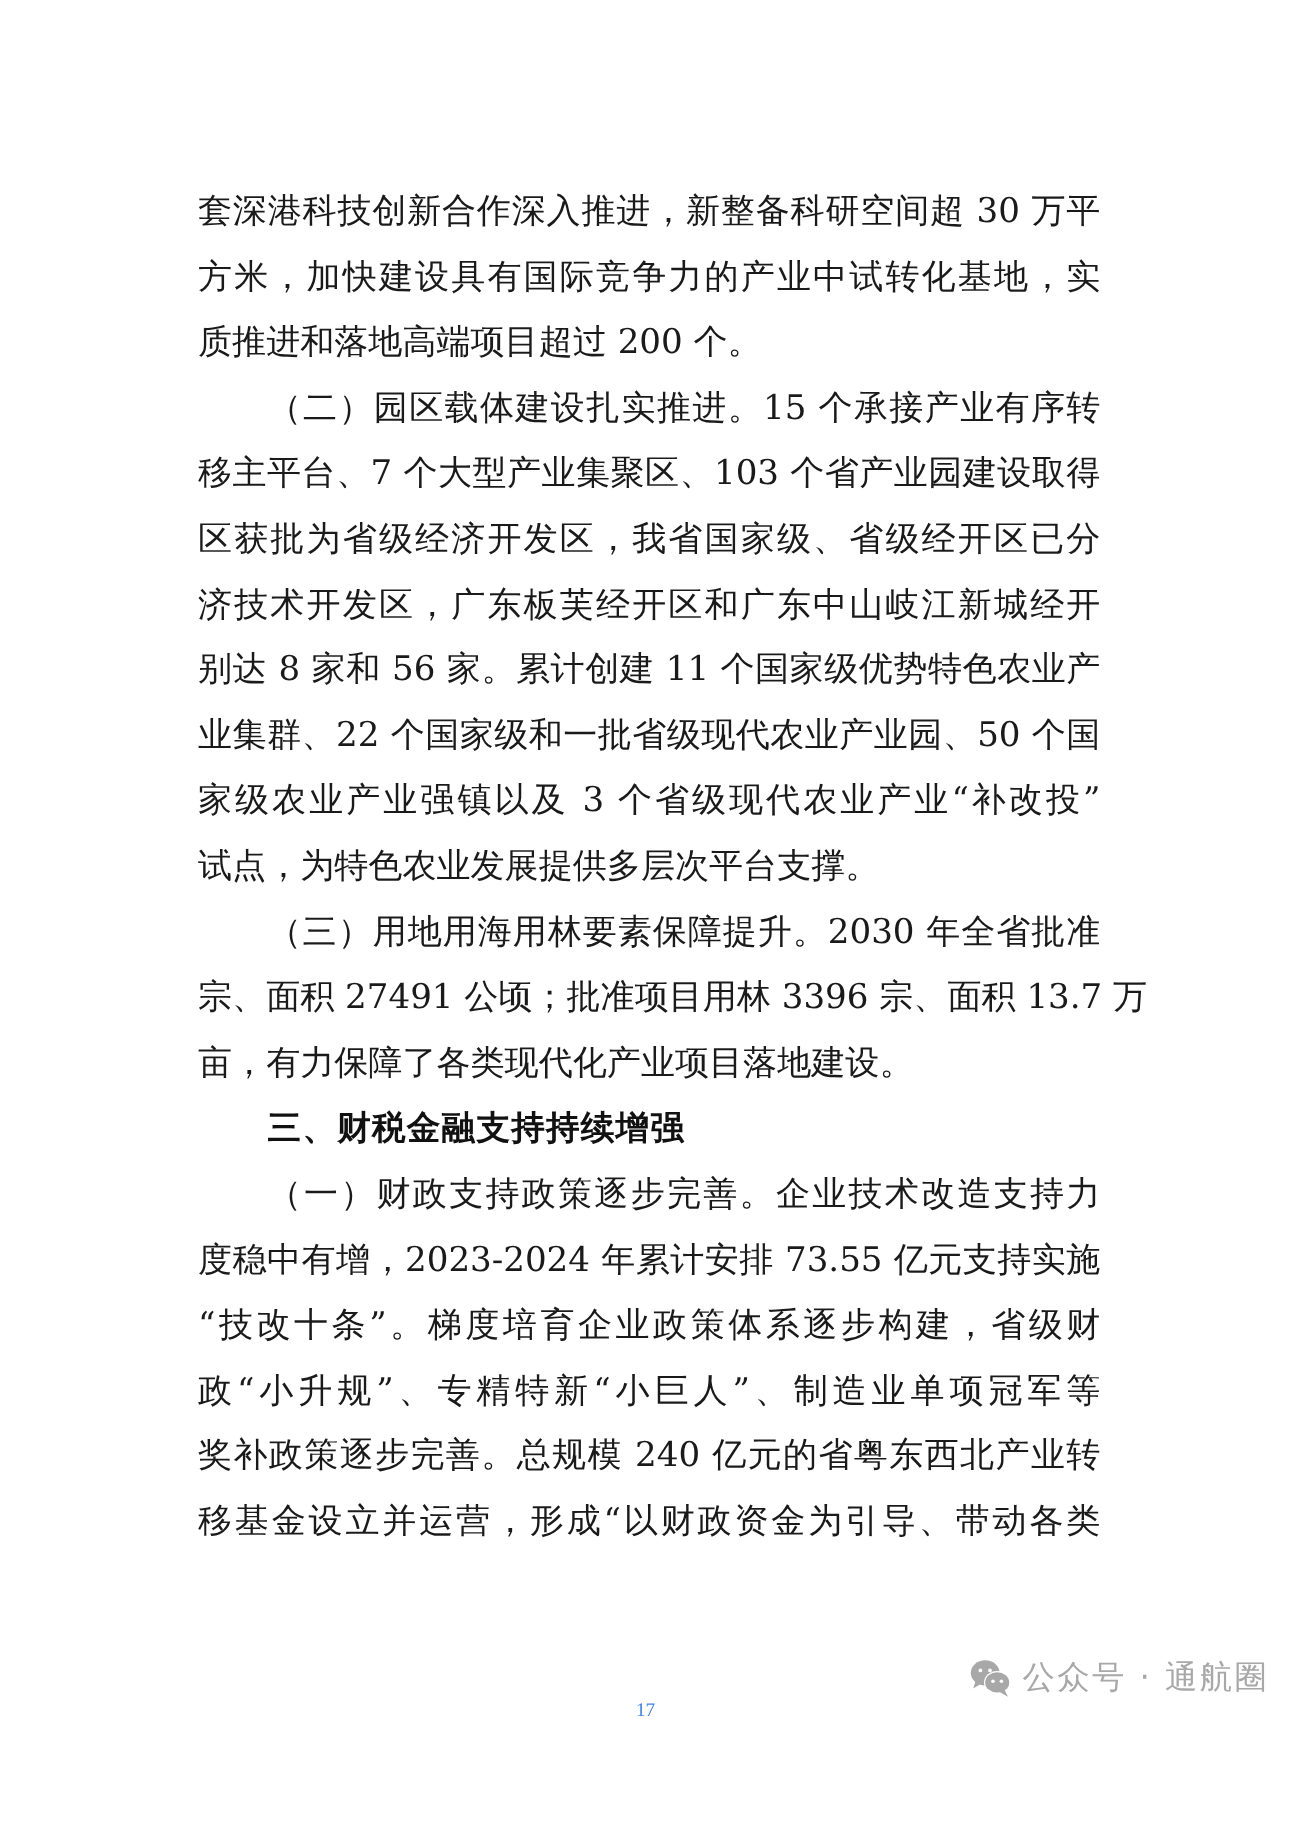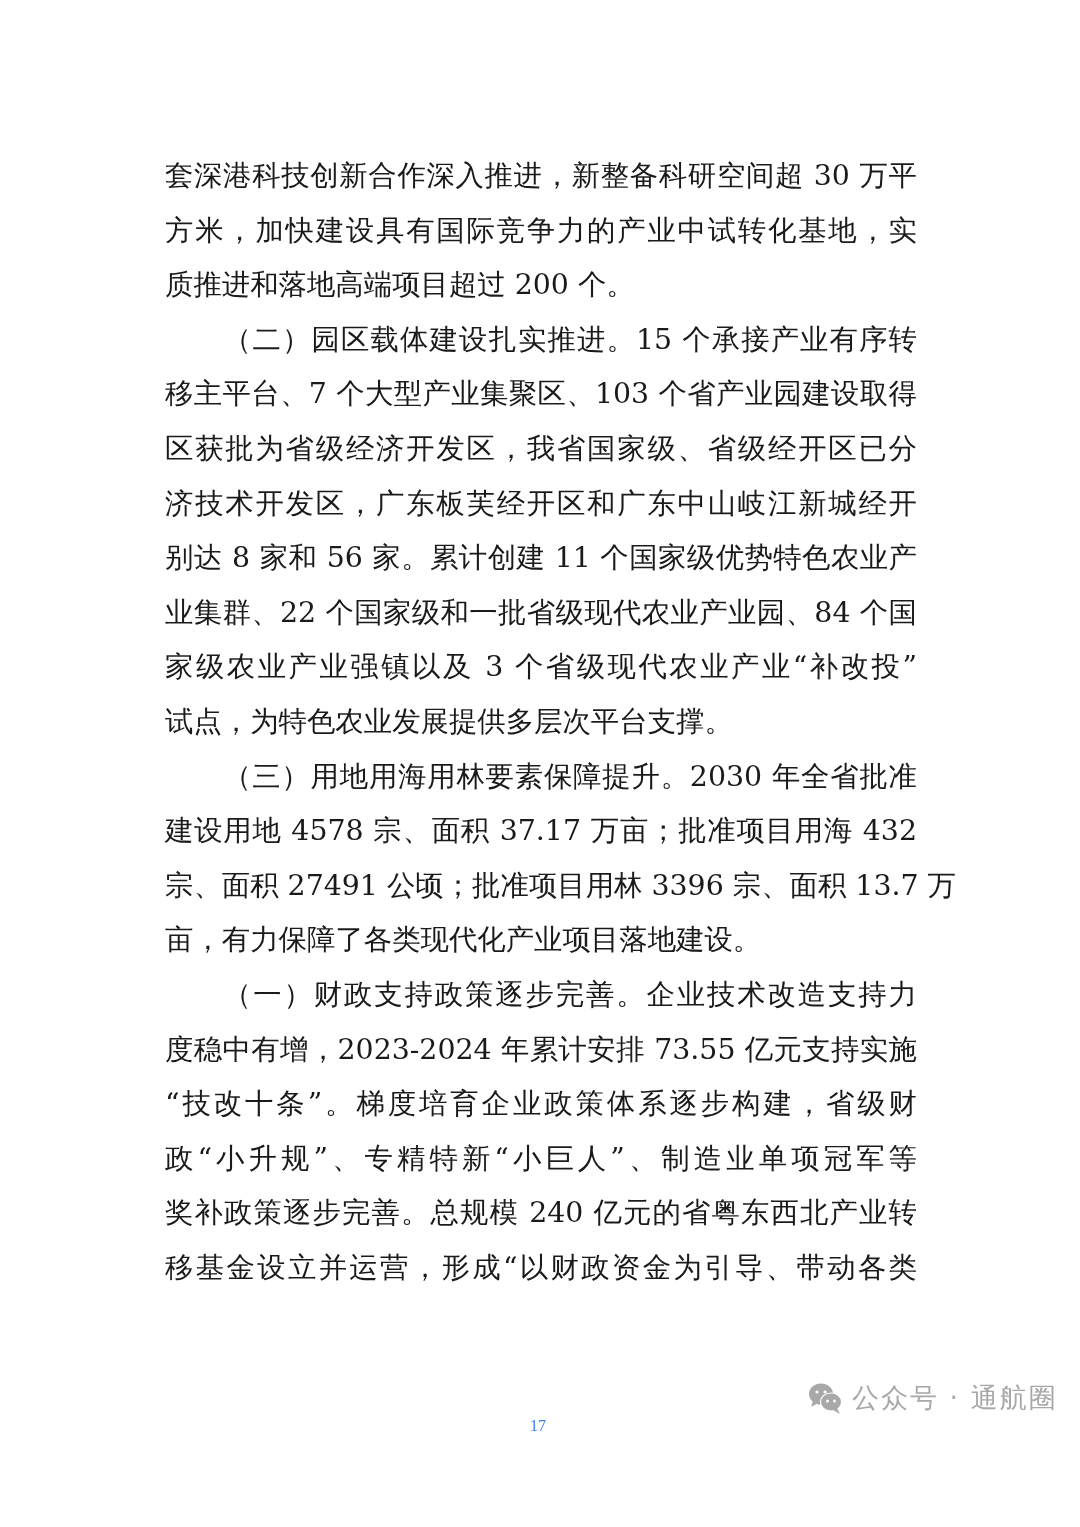--- a/index.html
+++ b/index.html
@@ -87,32 +87,32 @@
     <div class="line">方米，加快建设具有国际竞争力的产业中试转化基地，实</div>
     <div class="line last">质推进和落地高端项目超过 200 个。</div>
   </div>
 
   <div>
     <div class="line indent">（二）园区载体建设扎实推进。15 个承接产业有序转</div>
     <div class="line">移主平台、7 个大型产业集聚区、103 个省产业园建设取得</div>
     <div class="line">区获批为省级经济开发区，我省国家级、省级经开区已分</div>
     <div class="line">济技术开发区，广东板芙经开区和广东中山岐江新城经开</div>
     <div class="line">别达 8 家和 56 家。累计创建 11 个国家级优势特色农业产</div>
-    <div class="line">业集群、22 个国家级和一批省级现代农业产业园、84 个国</div>
+    <div class="line">业集群、22 个国家级和一批省级现代农业产业园、50 个国</div>
     <div class="line">家级农业产业强镇以及 3 个省级现代农业产业“补改投”</div>
     <div class="line last">试点，为特色农业发展提供多层次平台支撑。</div>
   </div>
 
   <div>
     <div class="line indent">（三）用地用海用林要素保障提升。2030 年全省批准</div>
-    <div class="line">建设用地 4578 宗、面积 37.17 万亩；批准项目用海 432</div>
     <div class="line">宗、面积 27491 公顷；批准项目用林 3396 宗、面积 13.7 万</div>
     <div class="line last">亩，有力保障了各类现代化产业项目落地建设。</div>
   </div>
 
+  <div class="heading">三、财税金融支持持续增强</div>
 
   <div>
     <div class="line indent">（一）财政支持政策逐步完善。企业技术改造支持力</div>
     <div class="line">度稳中有增，2023-2024 年累计安排 73.55 亿元支持实施</div>
     <div class="line">“技改十条”。梯度培育企业政策体系逐步构建，省级财</div>
     <div class="line">政“小升规”、专精特新“小巨人”、制造业单项冠军等</div>
     <div class="line">奖补政策逐步完善。总规模 240 亿元的省粤东西北产业转</div>
     <div class="line">移基金设立并运营，形成“以财政资金为引导、带动各类</div>
   </div>
 

